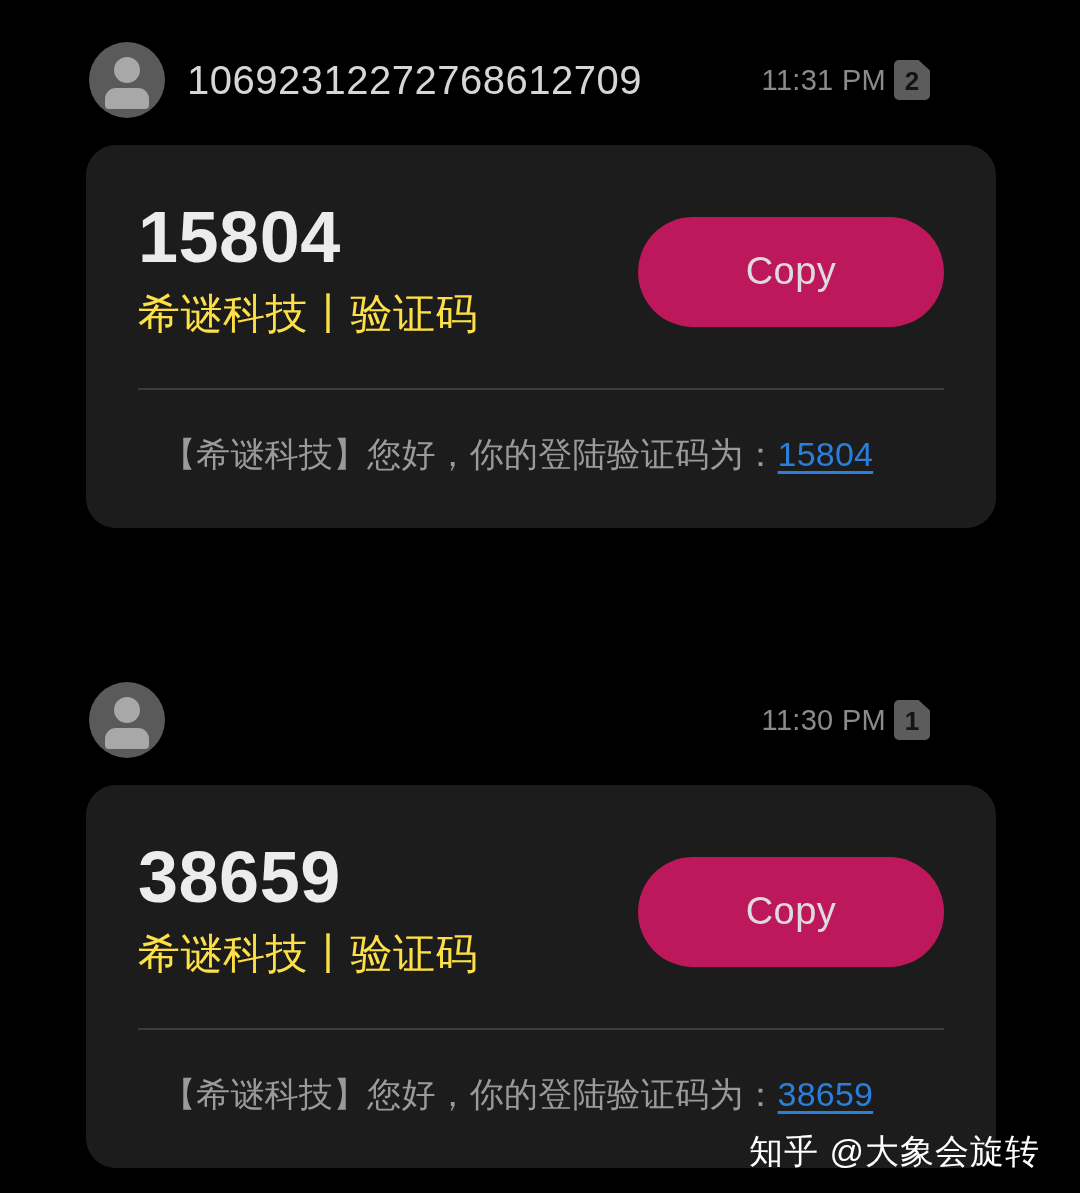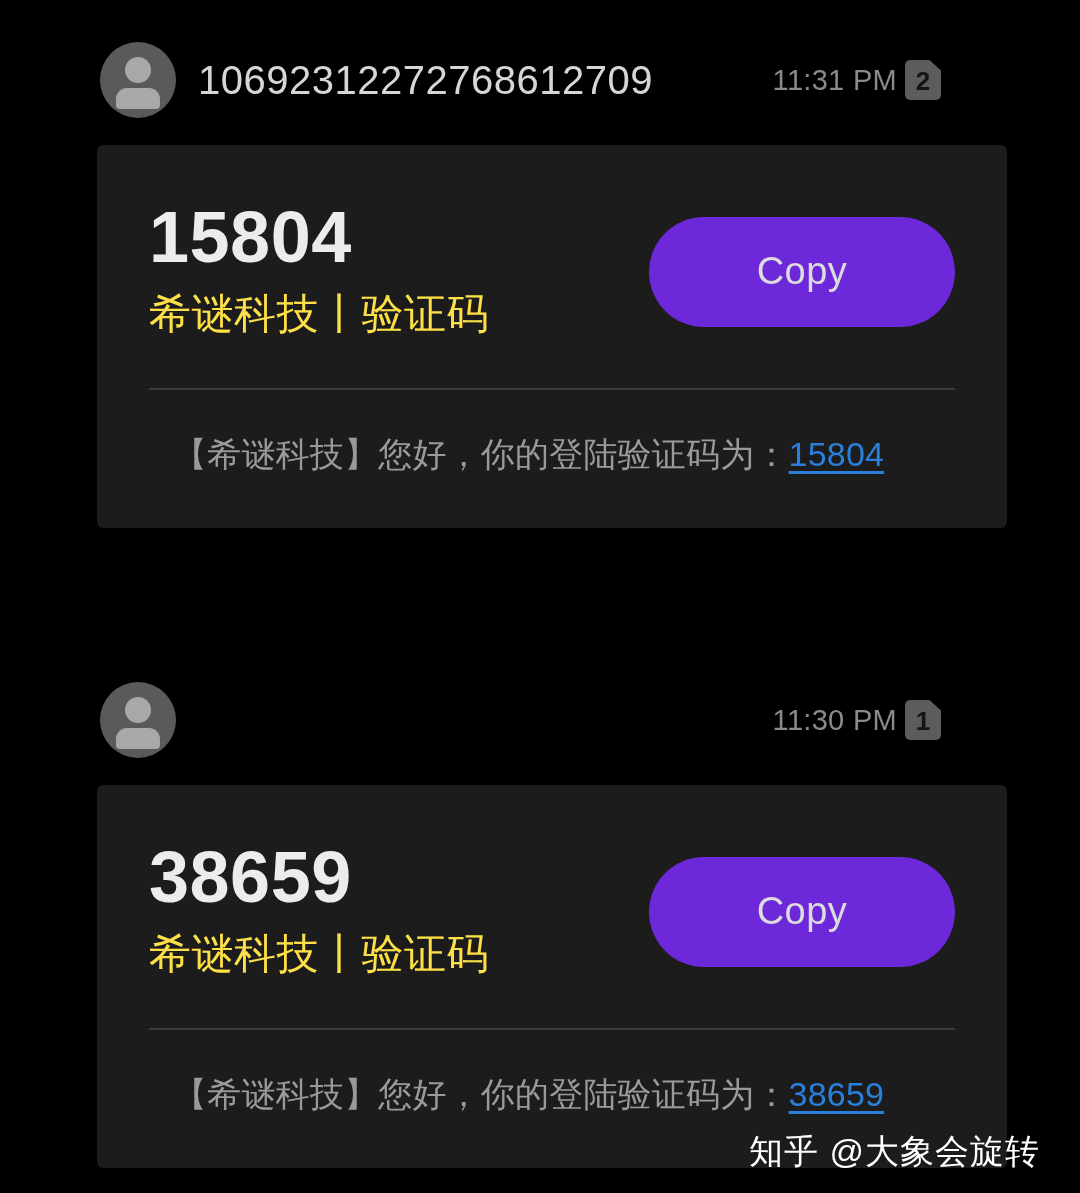--- a/index.html
+++ b/index.html
@@ -19,21 +19,21 @@
   .screen {
     position: relative;
     width: 1080px;
     height: 1193px;
     background: #000000;
   }
 
   
   .msg-group {
     position: absolute;
-    left: 12px;
+    left: 1px;
     width: 1001px;
   }
   .msg-group.first { top: 40px; }
   .msg-group.second { top: 680px; }
 
   
   .msg-header {
     position: relative;
     height: 80px;
     display: flex;
@@ -113,21 +113,21 @@
     line-height: 1;
     position: relative;
     top: 1px;
   }
 
   
   .card {
     position: relative;
     margin: 25px 85px 0 85px;
     background: #1c1c1c;
-    border-radius: 6px;
+    border-radius: 30px;
     box-sizing: border-box;
     padding: 0;
     width: 910px;
   }
 
   .card-top {
     display: flex;
     align-items: center;
     padding: 56px 52px 46px 52px;
     box-sizing: border-box;
@@ -149,21 +149,21 @@
     color: #fde047;
     font-size: 42px;
     letter-spacing: 0.5px;
   }
 
   .copy-button {
     flex: 0 0 auto;
     width: 306px;
     height: 110px;
     border-radius: 55px;
-    background: #6d28d9;
+    background: #be185d;
     color: #dcdcdc;
     font-size: 38px;
     display: flex;
     align-items: center;
     justify-content: center;
     letter-spacing: 0.5px;
   }
 
   .divider {
     height: 2px;

